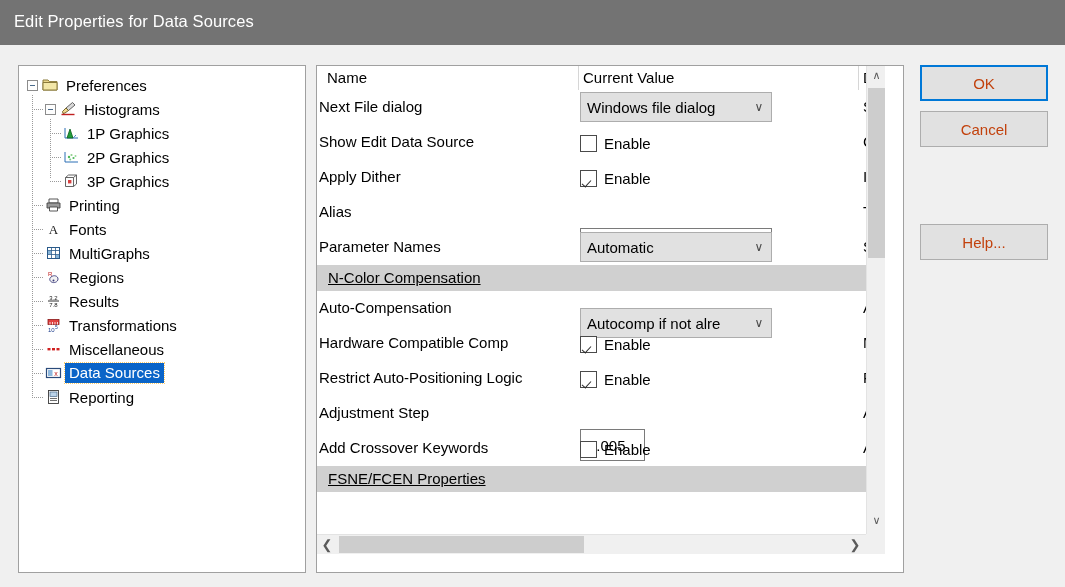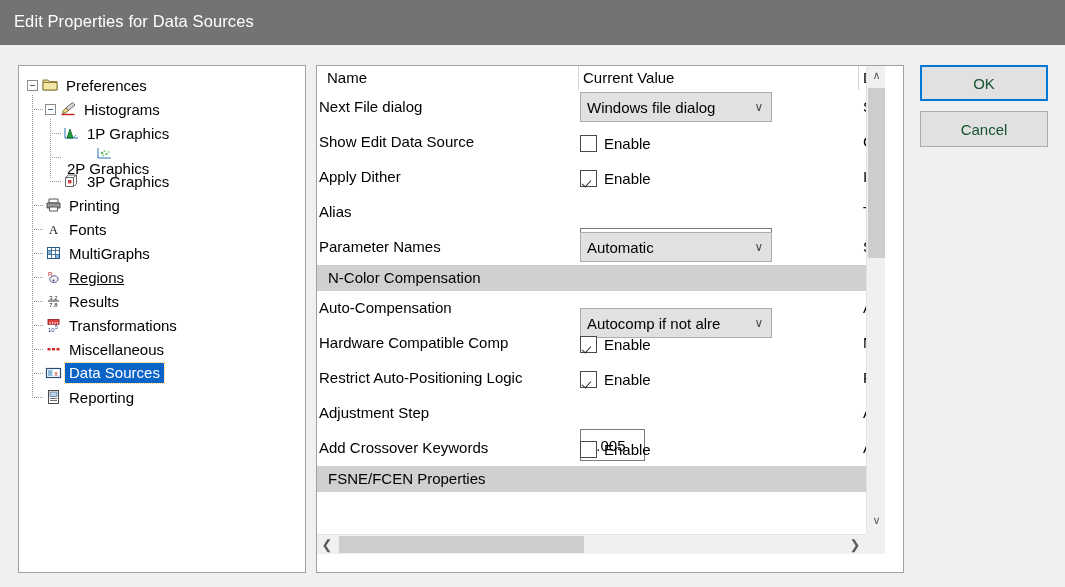--- a/index.html
+++ b/index.html
@@ -93,21 +93,21 @@
     position:absolute; left:2px; top:8px; font-size:15px; white-space:nowrap;
   }
   .gdesc{
     position:absolute; left:546px; top:8px; font-size:15px; white-space:nowrap;
     overflow:hidden; width:22px;
   }
   .section{
     position:absolute; left:0; width:568px; height:26px; background:#d0d0d0;
   }
   .section span{
-    position:absolute; left:11px; top:4px; font-size:15px; white-space:nowrap;
+    position:absolute; left:11px; top:4px; font-size:15px; white-space:nowrap;text-decoration:underline;
   }
 
   
   .combo{
     position:absolute; left:263px; height:30px; width:192px;
     background:#e1e1e1; border:1px solid #adadad;
     display:flex; align-items:center;
   }
   .combo .ctext{
     flex:1 1 auto; padding-left:6px; font-size:15px;
@@ -166,21 +166,21 @@
   }
   #corner{
     position:absolute; right:0; bottom:0; width:19px; height:20px; background:#f0f0f0;
   }
 
   
   .btn{
     position:absolute; left:920px; width:128px; height:36px;
     background:#e1e1e1; border:1px solid #adadad;
     display:flex; align-items:center; justify-content:center;
-    font-size:15px; color:#14532d;
+    font-size:15px; color:#c2410c;
   }
   .btn.default{ border:2px solid #0078d7; }
 </style>
 </head>
 <body>
 
 <div id="titlebar">
   <div class="title">Edit Properties for Data Sources</div>
 </div>
 
@@ -218,21 +218,21 @@
           <svg width="17" height="16" viewBox="0 0 17 16">
             <path d="M2 13h13" stroke="#2a6fb5" stroke-width="1"></path>
             <path d="M2 13V3" stroke="#2a6fb5" stroke-width="1"></path>
             <path d="M4 13 7 4l3 9z" fill="#1f9e3a" stroke="#0d5e20" stroke-width=".8"></path>
             <path d="M10.5 12.5c1-.4 1.6-2 2.5-2.4" stroke="#2a6fb5" stroke-width=".9" fill="none"></path>
           </svg>
         </span>
         <span class="tlabel">1P Graphics</span>
       </div>
       <div class="dots-h" style="left: 31px; top: 91px; width: 11px;"></div>
-      <div class="tnode" style="left: 44px; top: 79px; flex-direction: column;">
+      <div class="tnode" style="left: 44px; top: 79px;">
         <div style="width: 0px; flex: 0 0 auto;"></div>
         <span class="ico">
           <svg width="17" height="16" viewBox="0 0 17 16">
             <path d="M2 13h13M2 13V3" stroke="#2a6fb5" stroke-width="1"></path>
             <circle cx="6" cy="8" r="1.2" fill="#4dbb5a"></circle>
             <circle cx="8.5" cy="6" r="1.1" fill="#8fd08a"></circle>
             <circle cx="10.5" cy="9" r="1.1" fill="#4dbb5a"></circle>
             <circle cx="12.5" cy="7" r="1" fill="#9ad79a"></circle>
             <circle cx="7.2" cy="10.6" r="1" fill="#7ccb84"></circle>
           </svg>
@@ -280,21 +280,21 @@
           <svg width="17" height="16" viewBox="0 0 17 16">
             <rect x="2.5" y="2.5" width="12" height="11" fill="#fff" stroke="#2a5a8a" stroke-width="1"></rect>
             <path d="M2.5 5.5h12M2.5 9.5h12M6.5 2.5v11M10.5 2.5v11" stroke="#2a5a8a" stroke-width=".8"></path>
             <rect x="3" y="6" width="3" height="3" fill="#86b4d8"></rect>
             <rect x="11" y="10" width="3" height="3" fill="#86b4d8"></rect>
           </svg>
         </span>
         <span class="tlabel">MultiGraphs</span>
       </div>
       <div class="dots-h" style="left: 13px; top: 211px; width: 11px;"></div>
-      <div class="tnode" style="left: 26px; top: 199px; text-decoration: underline;">
+      <div class="tnode" style="left: 26px; top: 199px;">
         <div style="width: 0px; flex: 0 0 auto;"></div>
         <span class="ico">
           <svg width="17" height="16" viewBox="0 0 17 16">
             <text x="3" y="7" font-family="Liberation Sans, sans-serif" font-size="6" fill="#c02020">R</text>
             <path d="M6 8c3-2.5 7-1 7 2s-4 4.5-6.5 3S4.5 9 6 8z" fill="#f3f3f3" stroke="#3a3a7a" stroke-width=".9"></path>
             <circle cx="8.5" cy="11.5" r="1" fill="#3a3a7a"></circle>
           </svg>
         </span>
         <span class="tlabel">Regions</span>
       </div>
@@ -469,13 +469,14 @@
         <div class="hbtn" style="left:0">❮</div>
         <div id="hthumb" style="left:22px; width:245px"></div>
         <div class="hbtn" style="left:528px">❯</div>
       </div>
       <div id="corner"></div>
     </div>
   </div>
 
   <div class="btn default" style="top:20px">OK</div>
   <div class="btn" style="top:66px">Cancel</div>
+  <div class="btn" style="top:179px">Help...</div>
 </div>
 
 </body></html>

